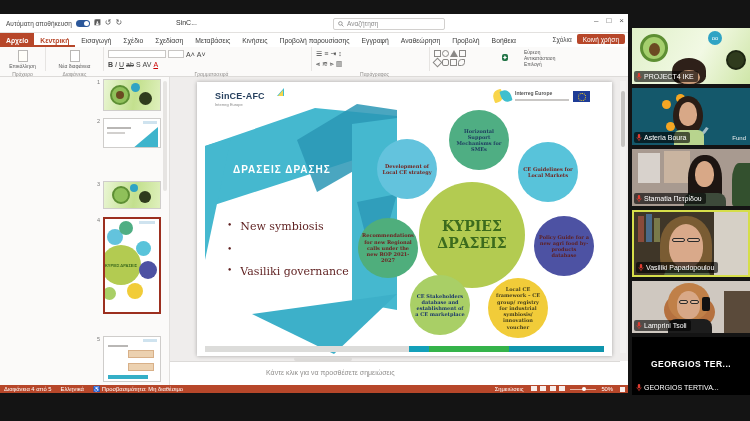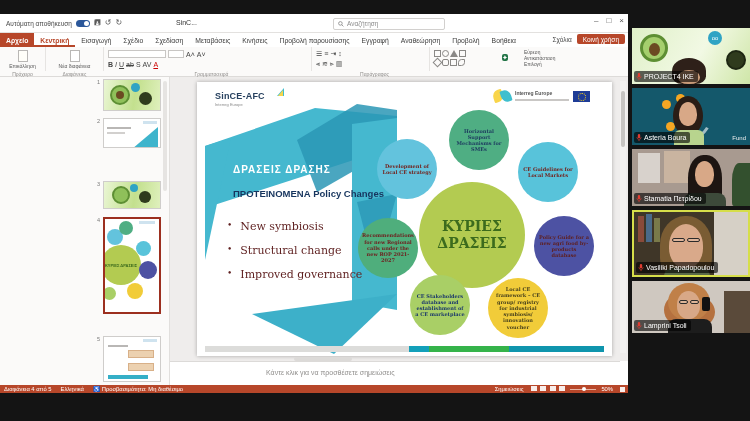--- a/index.html
+++ b/index.html
@@ -294,34 +294,32 @@
             <span class="swoosh1"></span>
             <span class="swoosh2"></span>
             <div>
               <div class="partner-txt"><span>Interreg</span> <span>Europe</span></div>
               <div class="partner-sub"></div>
             </div>
             <div class="euflag"></div>
           </div>
 
           <div class="banner-title">ΔΡΑΣΕΙΣ ΔΡΑΣΗΣ</div>
-          <div class="banner-sub">ΠΡΟΤΕΙΝΟΜΕΝΑ Policy Changes</div>
 
           <div class="bullets">
             <div>
                 <span class="dot">•</span>
                 <span>New symbiosis</span>
               </div>
             <div>
                 <span class="dot">•</span>
-                <span>Structural change</span>
               </div>
             <div>
                 <span class="dot">•</span>
-                <span>Improved governance</span>
+                <span>Vasiliki governance</span>
               </div>
           </div>
 
           <div class="circ circ-sm" style="left: 180px; top: 57px; background: rgb(99, 195, 221); color: rgb(115, 36, 31);">
               <span>Development of Local CE strategy</span>
             </div>
           <div class="circ circ-sm" style="left: 252px; top: 28px; background: rgb(79, 174, 131); color: rgb(29, 58, 95);">
               <span>Horizontal Support Mechanisms for SMEs</span>
             </div>
           <div class="circ circ-sm" style="left: 321px; top: 60px; background: rgb(88, 195, 218); color: rgb(115, 36, 31);">
@@ -469,14 +467,25 @@
     <div class="plabel">
       <svg class="micico" viewBox="0 0 10 14">
           <rect x="3" y="1" width="4" height="7" rx="2" fill="#e03c31"></rect>
           <path d="M1.5 6.5a3.5 3.5 0 0 0 7 0" fill="none" stroke="#e03c31" stroke-width="1.2"></path>
           <line x1="5" y1="10.5" x2="5" y2="13" stroke="#e03c31" stroke-width="1.2"></line>
         </svg>
       <span>Lamprini Tsoli</span>
     </div>
   </div>
 
+  <div class="tile" style="top:337px;height:58px;background:#000;">
+    <div class="ctrtext">GEORGIOS  TER...</div>
+    <div class="plabel">
+      <svg class="micico" viewBox="0 0 10 14">
+          <rect x="3" y="1" width="4" height="7" rx="2" fill="#e03c31"></rect>
+          <path d="M1.5 6.5a3.5 3.5 0 0 0 7 0" fill="none" stroke="#e03c31" stroke-width="1.2"></path>
+          <line x1="5" y1="10.5" x2="5" y2="13" stroke="#e03c31" stroke-width="1.2"></line>
+        </svg>
+      <span>GEORGIOS  TERTIVA...</span>
+    </div>
+  </div>
 
 </div>
 
 </body></html>

